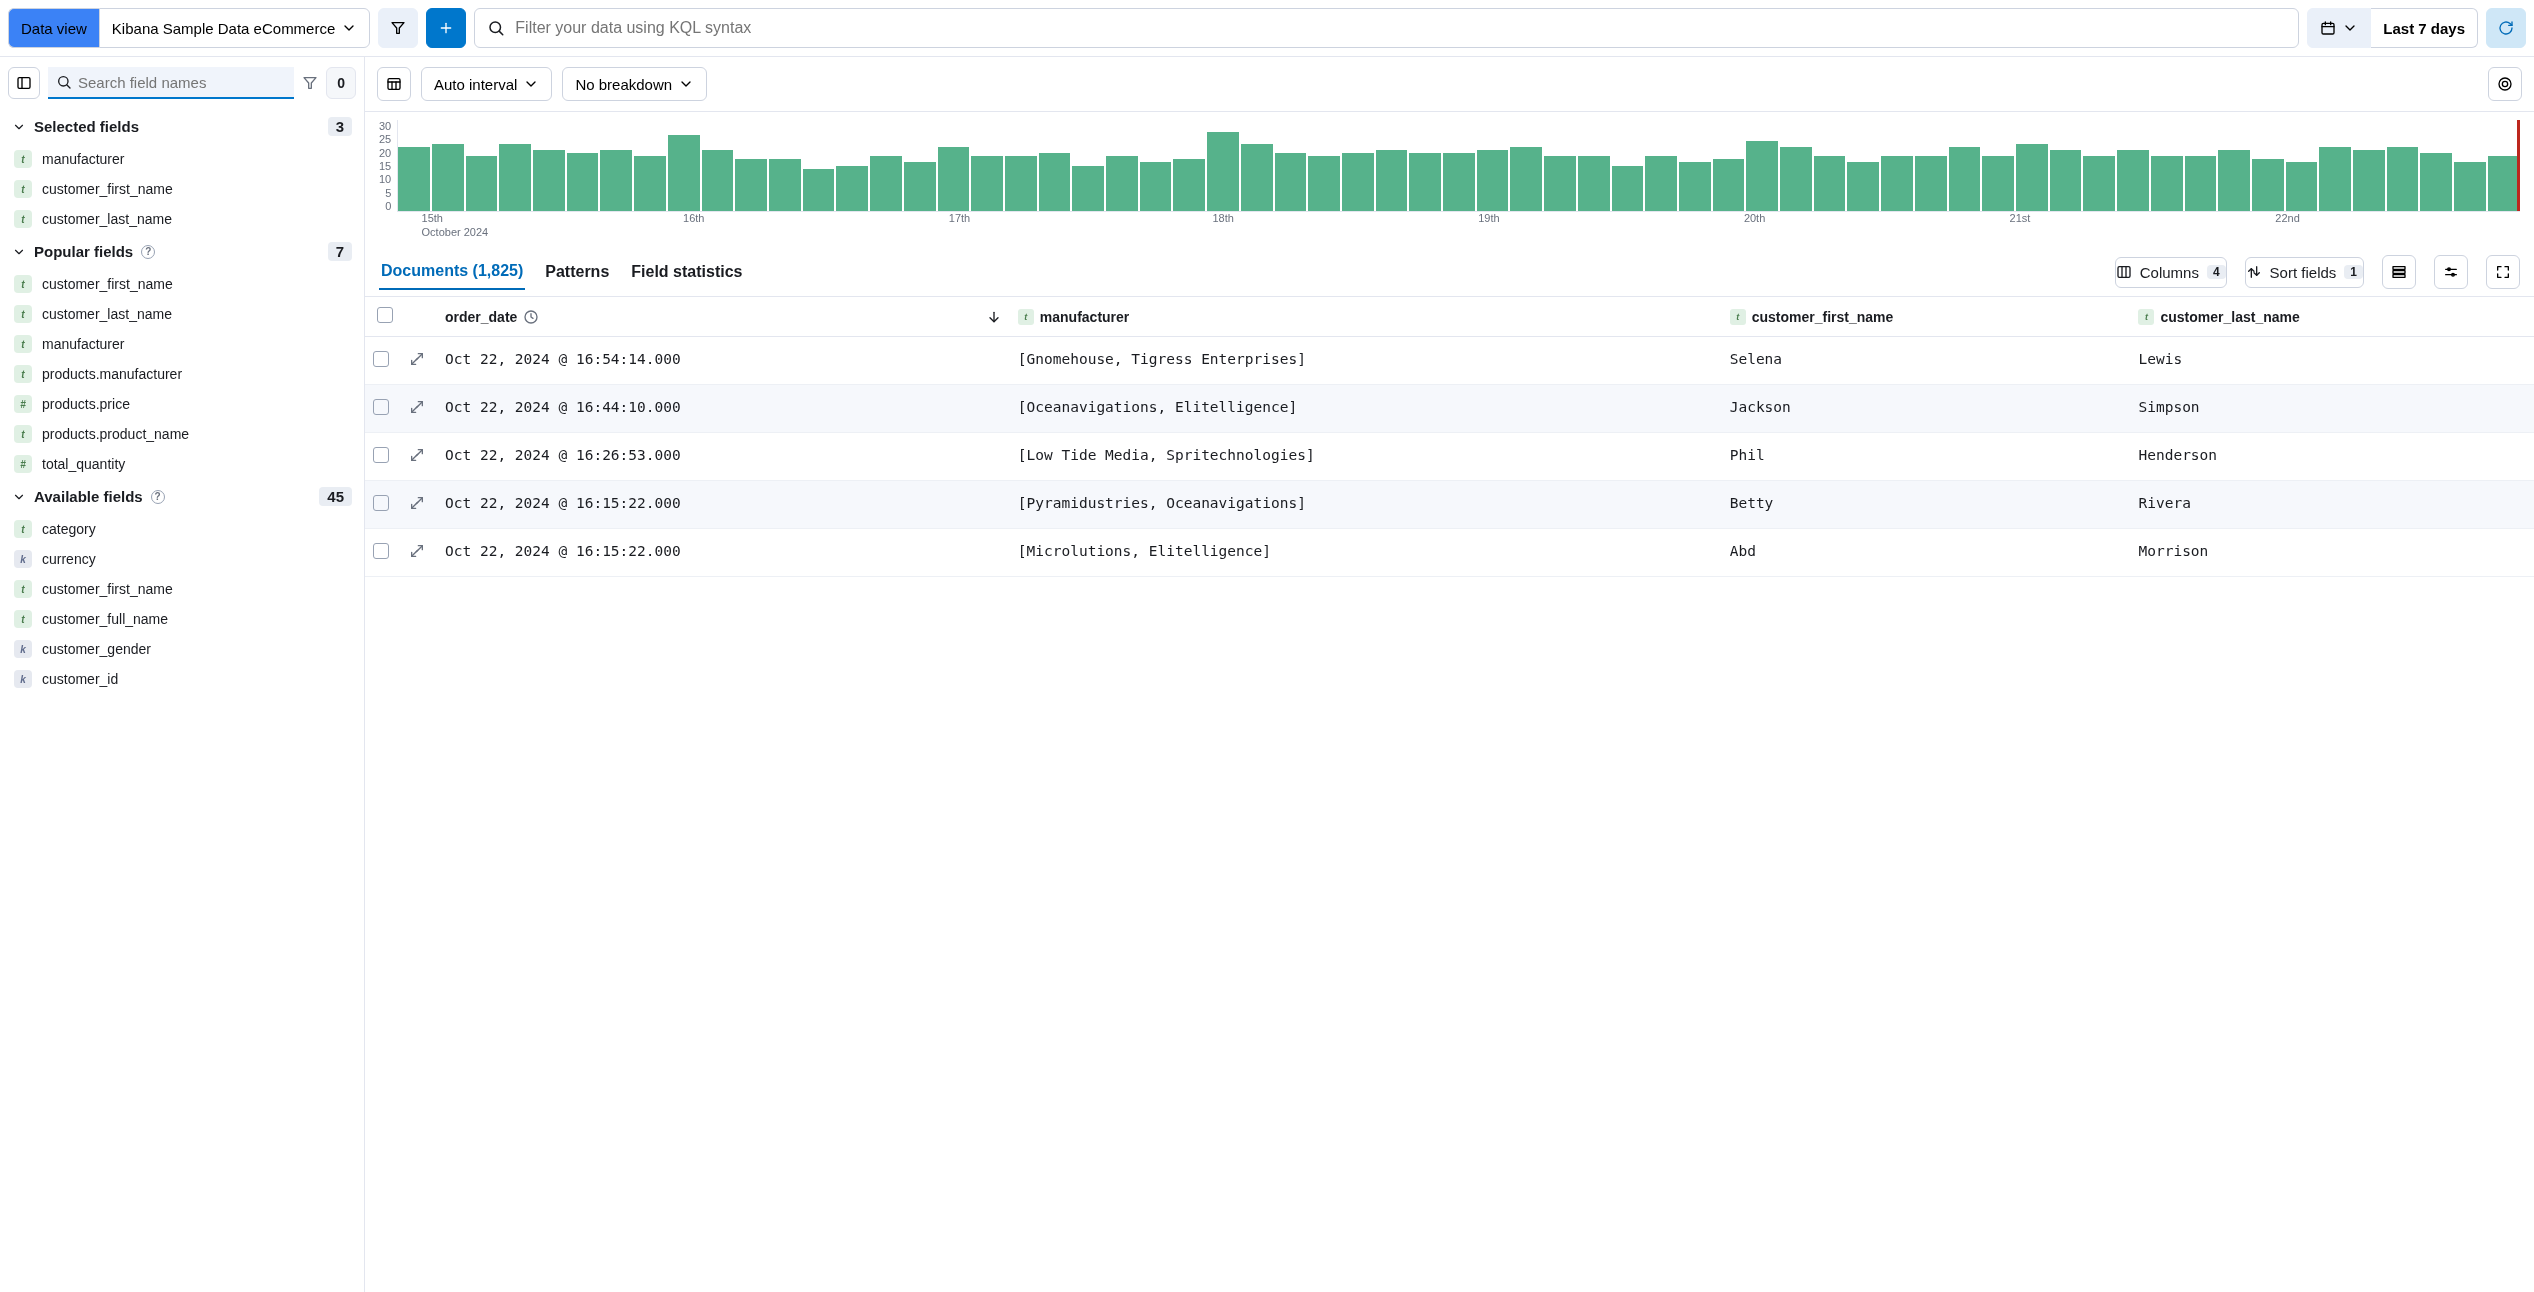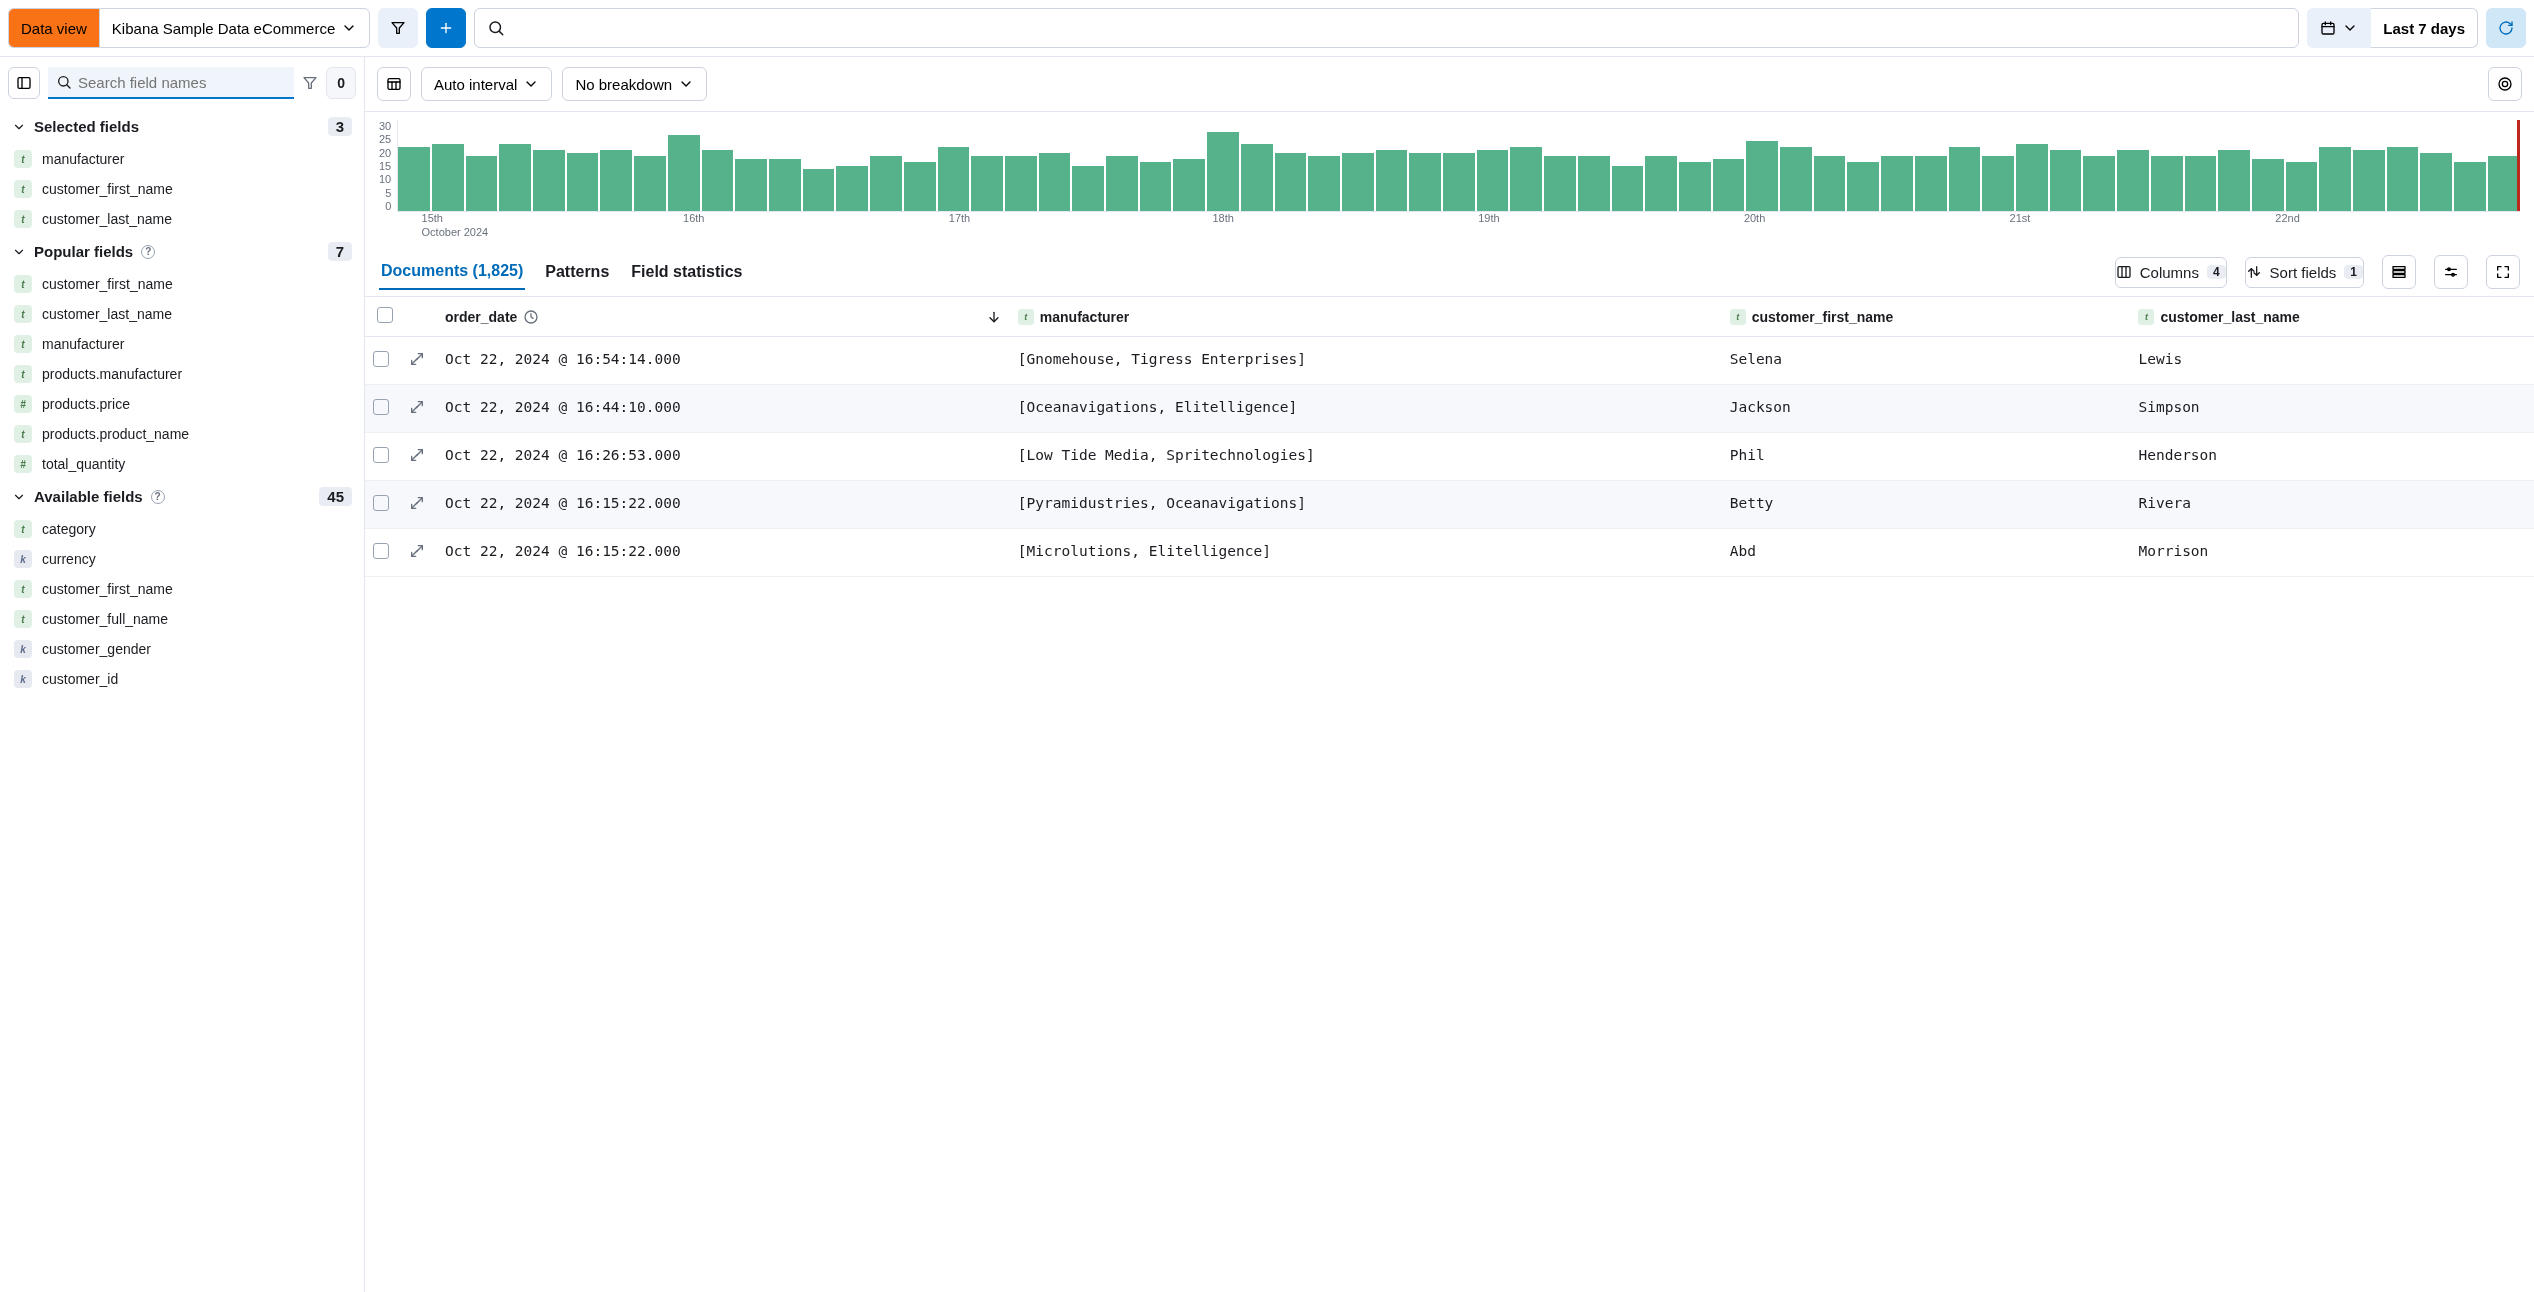--- a/index.html
+++ b/index.html
@@ -5,21 +5,21 @@
 * { box-sizing: border-box; margin: 0; padding: 0; }
 body { font-family: -apple-system, BlinkMacSystemFont, "Segoe UI", Helvetica, Arial, sans-serif; font-size: 14px; color: #1a1c21; background: #fff; }
 
 
 .topbar { display: flex; gap: 8px; padding: 8px; align-items: center; border-bottom: 1px solid #e3e6ef; }
 .btn { display: inline-flex; align-items: center; gap: 6px; border: 1px solid #cdd3df; background: #fff; border-radius: 6px; padding: 8px 12px; height: 40px; cursor: pointer; font-size: 15px; }
 .btn.primary-icon { background: #0077cc; color: #fff; border-color: #0077cc; width: 40px; justify-content: center; padding: 0; }
 .btn.icon-only { width: 40px; justify-content: center; padding: 0; }
 .btn.subtle { background: #eaf0f9; border-color: #eaf0f9; }
 .data-view-group { display: flex; }
-.data-view-group .btn:first-child { border-radius: 6px 0 0 6px; border-right: none; background: #f97316; }
+.data-view-group .btn:first-child { border-radius: 6px 0 0 6px; border-right: none; background: #3b82f6; }
 .data-view-group .btn:last-child { border-radius: 0 6px 6px 0; }
 .search-bar { flex: 1; display: flex; align-items: center; border: 1px solid #cdd3df; border-radius: 6px; height: 40px; padding: 0 12px; gap: 10px; }
 .search-bar input { border: none; outline: none; flex: 1; font-size: 16px; color: #69707d; background: transparent; }
 .date-group { display: flex; }
 .date-group .dg-a { border-radius: 6px 0 0 6px; background: #eaf0f9; border-color: #eaf0f9; }
 .date-group .dg-b { border-radius: 0 6px 6px 0; border-left: none; font-weight: 600; }
 .refresh-btn { background: #cfe7f7; border-color: #cfe7f7; color: #006bb8; }
 
 
 .layout { display: flex; height: calc(100vh - 57px); }
@@ -107,20 +107,21 @@
         <line x1="12" y1="5" x2="12" y2="19"></line>
         <line x1="5" y1="12" x2="19" y2="12"></line>
       </svg>
   </button>
 
   <div class="search-bar">
     <svg class="ico ico-lg" viewBox="0 0 24 24">
         <circle cx="11" cy="11" r="7"></circle>
         <line x1="21" y1="21" x2="16.5" y2="16.5"></line>
       </svg>
+    <input type="text" placeholder="Filter your data using KQL syntax" style="">
   </div>
 
   <div class="date-group">
     <button class="btn dg-a">
       <svg class="ico" viewBox="0 0 24 24">
           <rect x="3" y="5" width="18" height="16" rx="2"></rect>
           <line x1="3" y1="10" x2="21" y2="10"></line>
           <line x1="8" y1="3" x2="8" y2="7"></line>
           <line x1="16" y1="3" x2="16" y2="7"></line>
         </svg>

